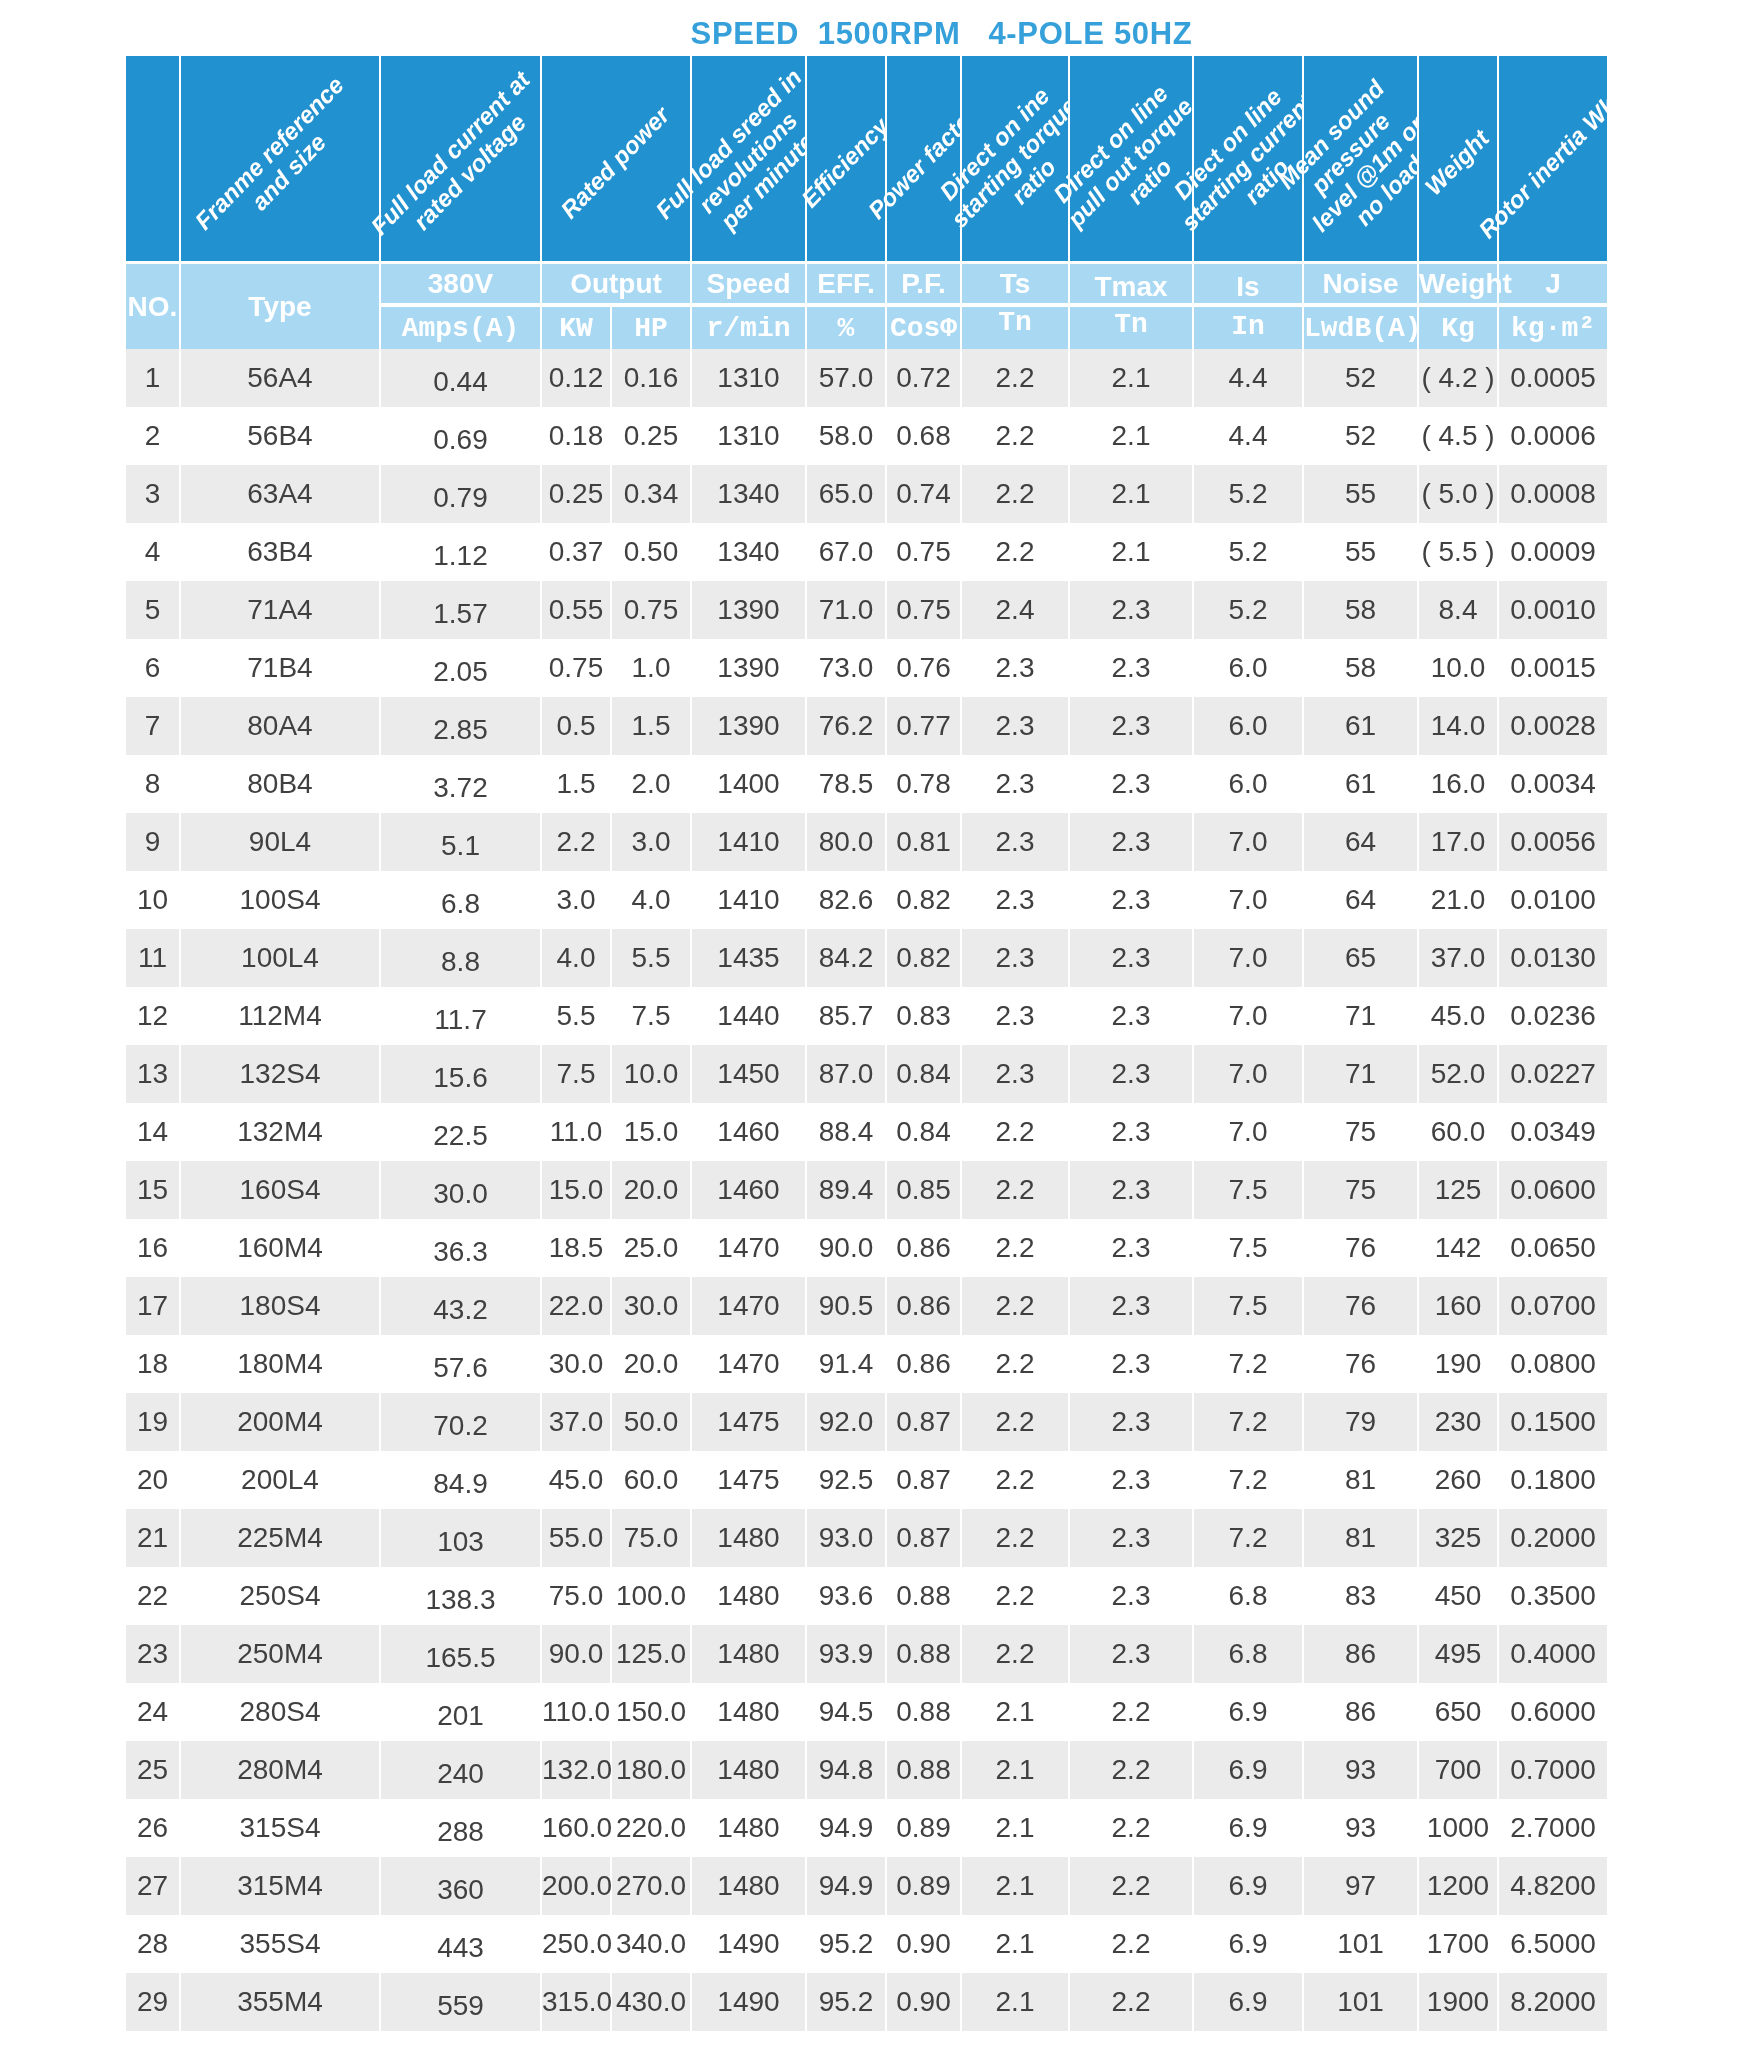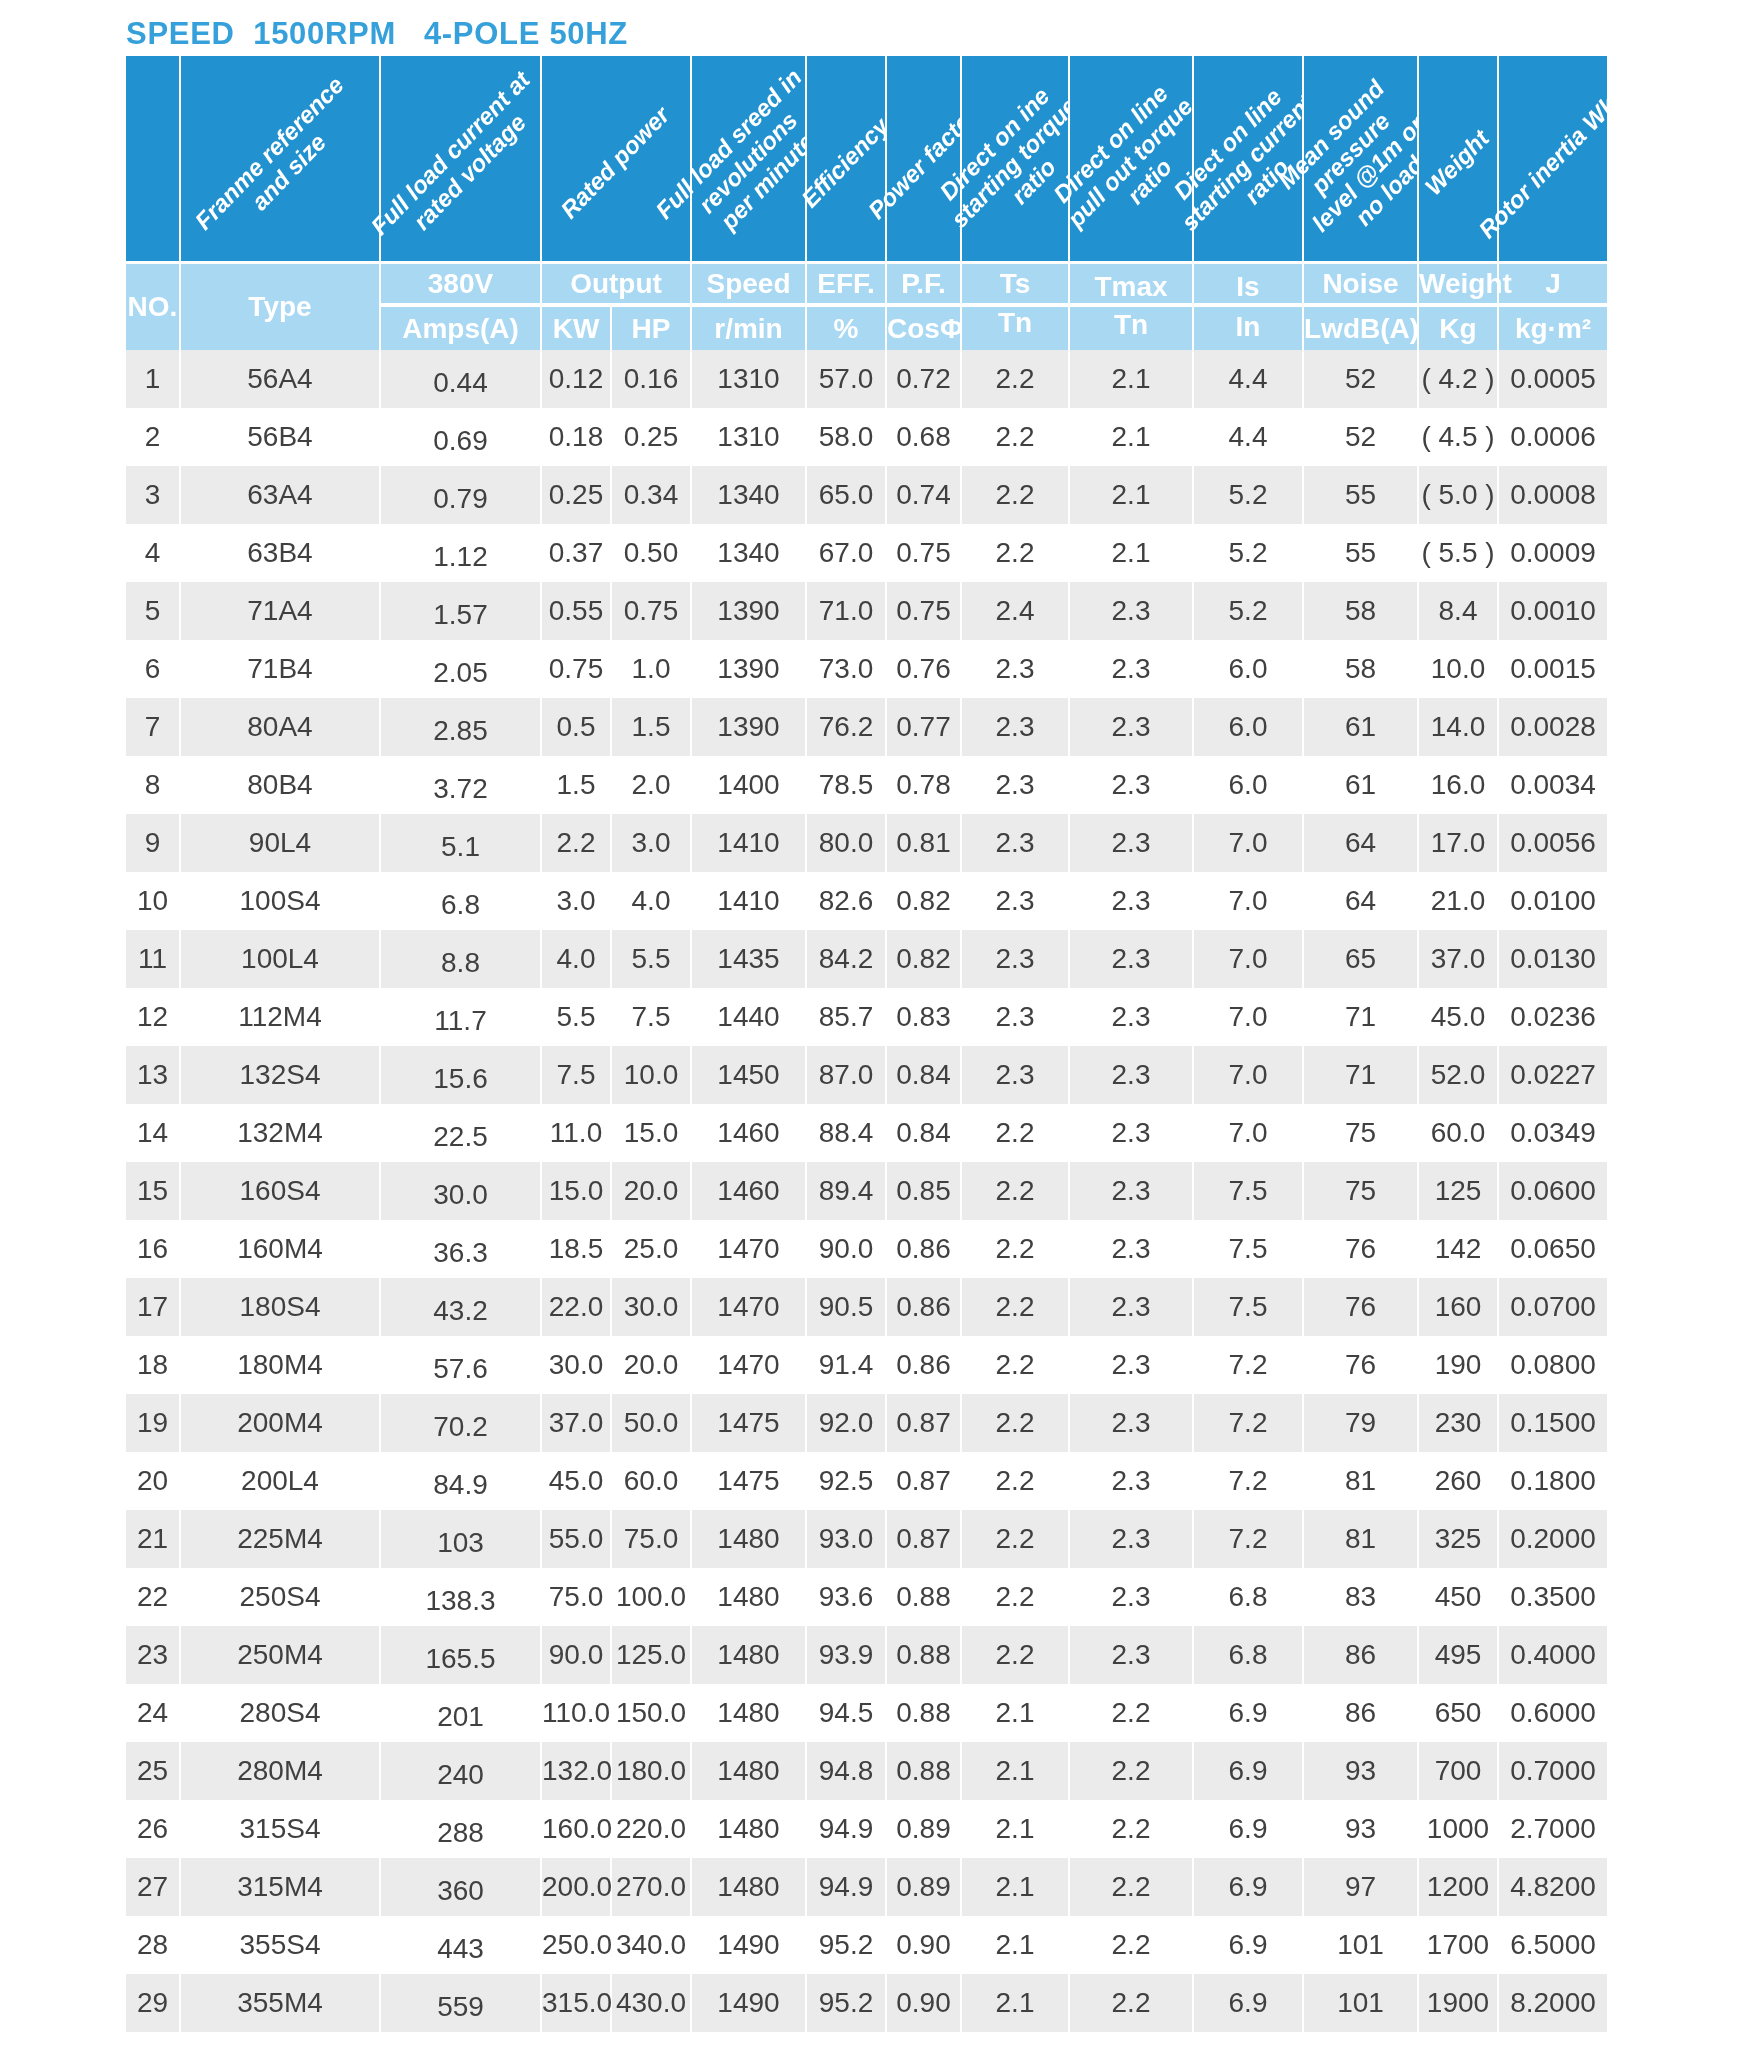--- a/index.html
+++ b/index.html
@@ -10,21 +10,21 @@
   }
   .page{padding-top:18px;}
   h1.title{
     margin:0 0 4.2px 126px;
     font-size:41px;line-height:1.05;font-weight:bold;letter-spacing:0.7px;
     color:#1c4fa0;
   }
   h2.subtitle{
     margin:0 0 7px 126px;
     font-size:31px;line-height:1.0;font-weight:bold;letter-spacing:0.7px;
-    color:#35a0da;white-space:pre;
+    color:#35a0da;white-space:pre;text-align:center;
   }
   table.tech{
     margin-left:126px;
     width:1481px;table-layout:fixed;
     border-collapse:separate;border-spacing:0;
   }
   th,td{box-sizing:border-box;border-right:2.8px solid #fff;padding:0;}
   th:last-child,td:last-child{border-right:none;}
 
   
@@ -39,21 +39,21 @@
     font-size:24px;line-height:1.12;text-align:center;
     white-space:pre-line;pointer-events:none;
   }
 
   
   tr.sub-a th,tr.sub-b th{
     background:#a9d8f3;color:#fff;font-weight:bold;font-size:28px;
     text-align:center;vertical-align:middle;
   }
   tr.sub-a th{height:38px;border-bottom:4.2px solid #fff;}
-  tr.sub-b th{height:34px;}
+  tr.sub-b th{height:34px;font-family:Liberation Mono, monospace;}
   th.span2{border-bottom:none !important;font-size:29px;}
   th.raise1{vertical-align:top;padding-top:1.4px;}
   th.raise2{vertical-align:top;padding-top:7px;}
   th.raise3{vertical-align:top;padding-top:7px;}
   th.sink1{vertical-align:bottom;padding-bottom:11.2px;}
   th.sink2{vertical-align:bottom;padding-bottom:6.3px;}
   th.sink3{vertical-align:bottom;padding-bottom:2.8px;}
   th.small{font-size:24px;}
 
   

